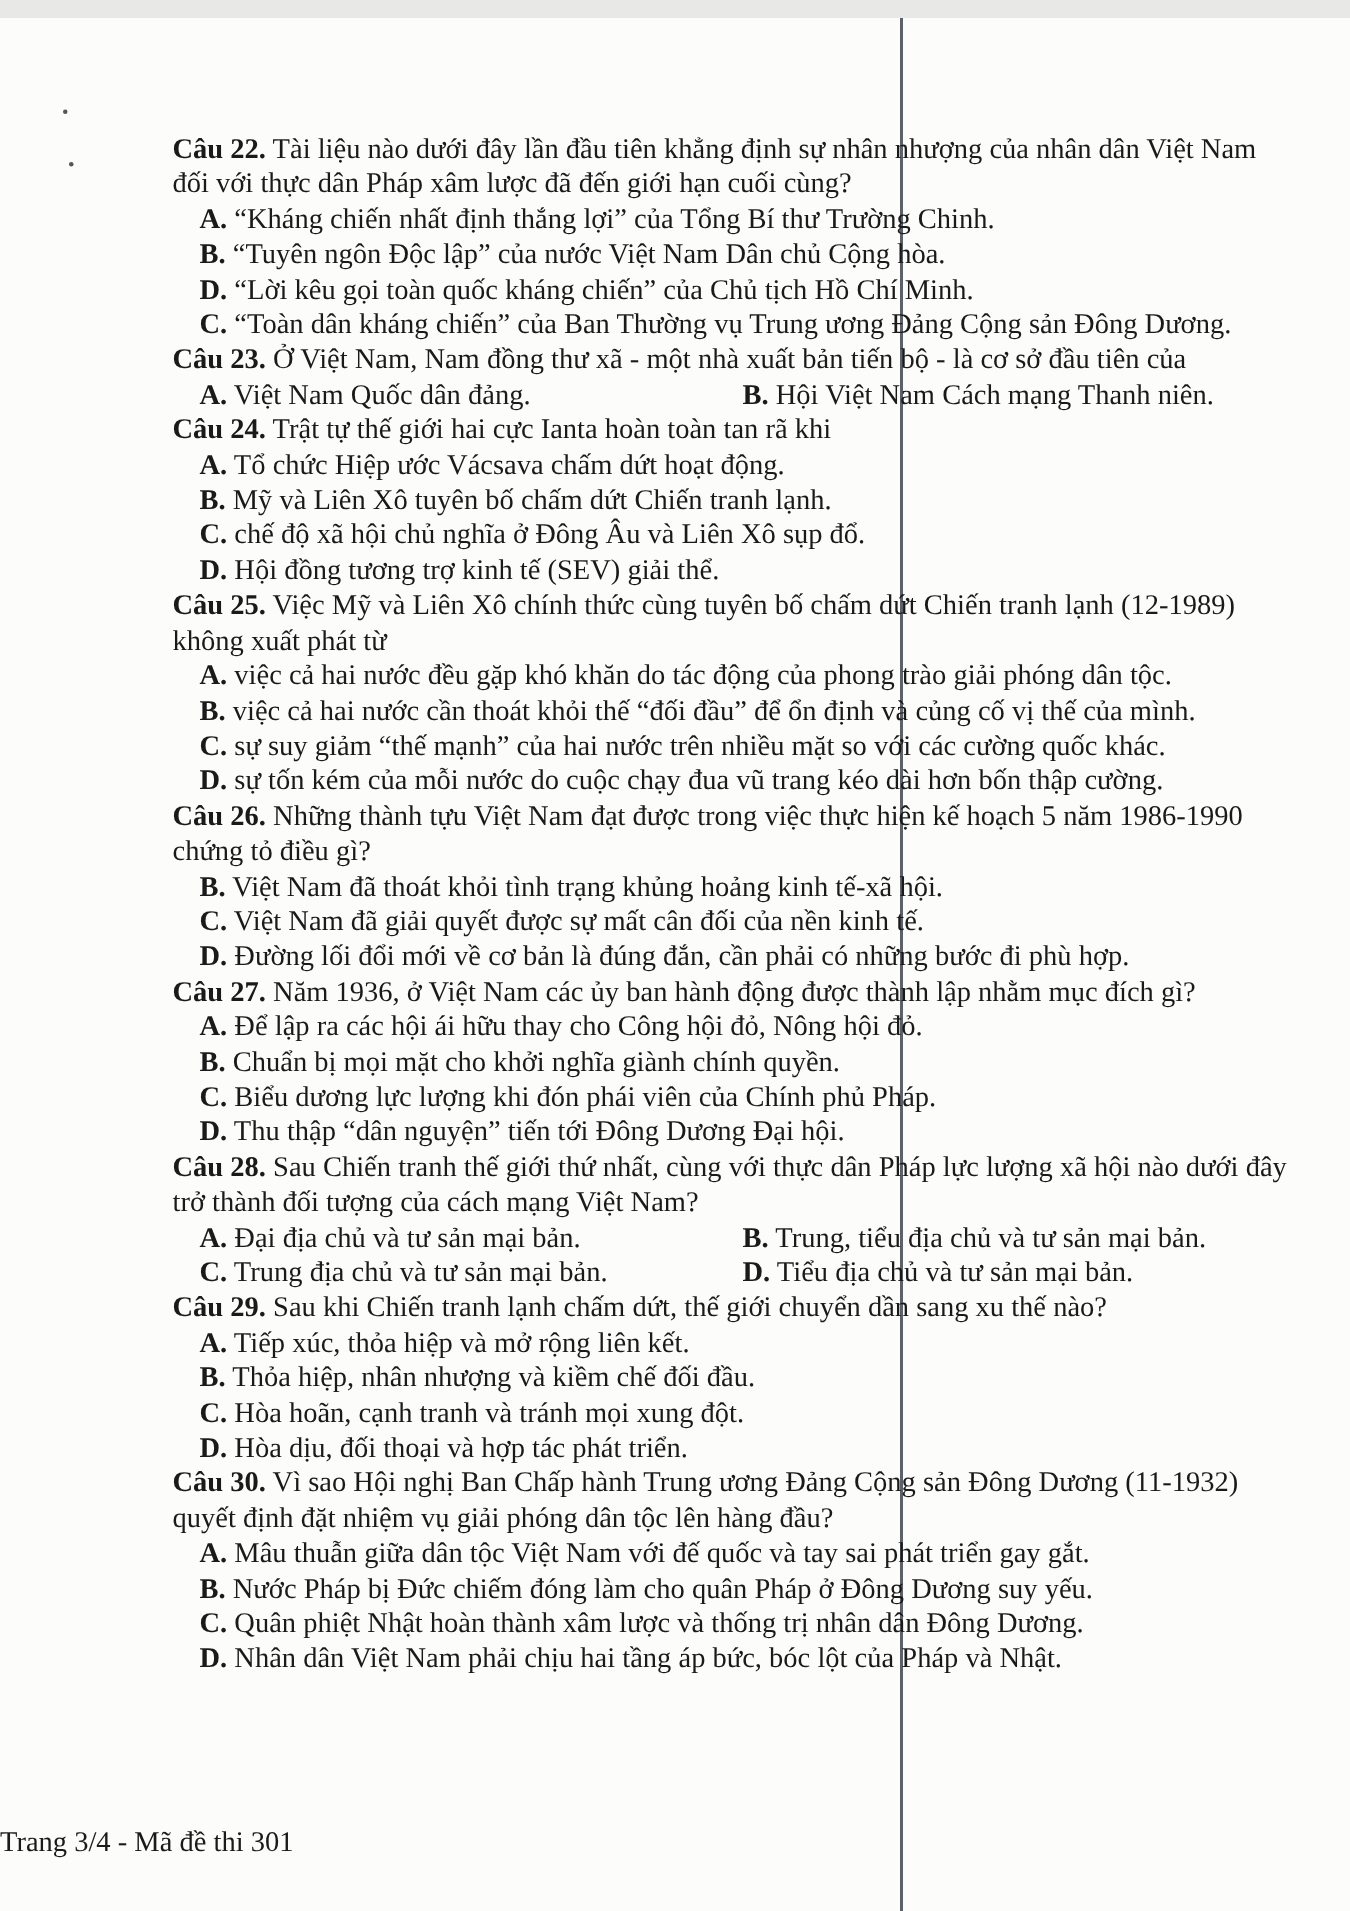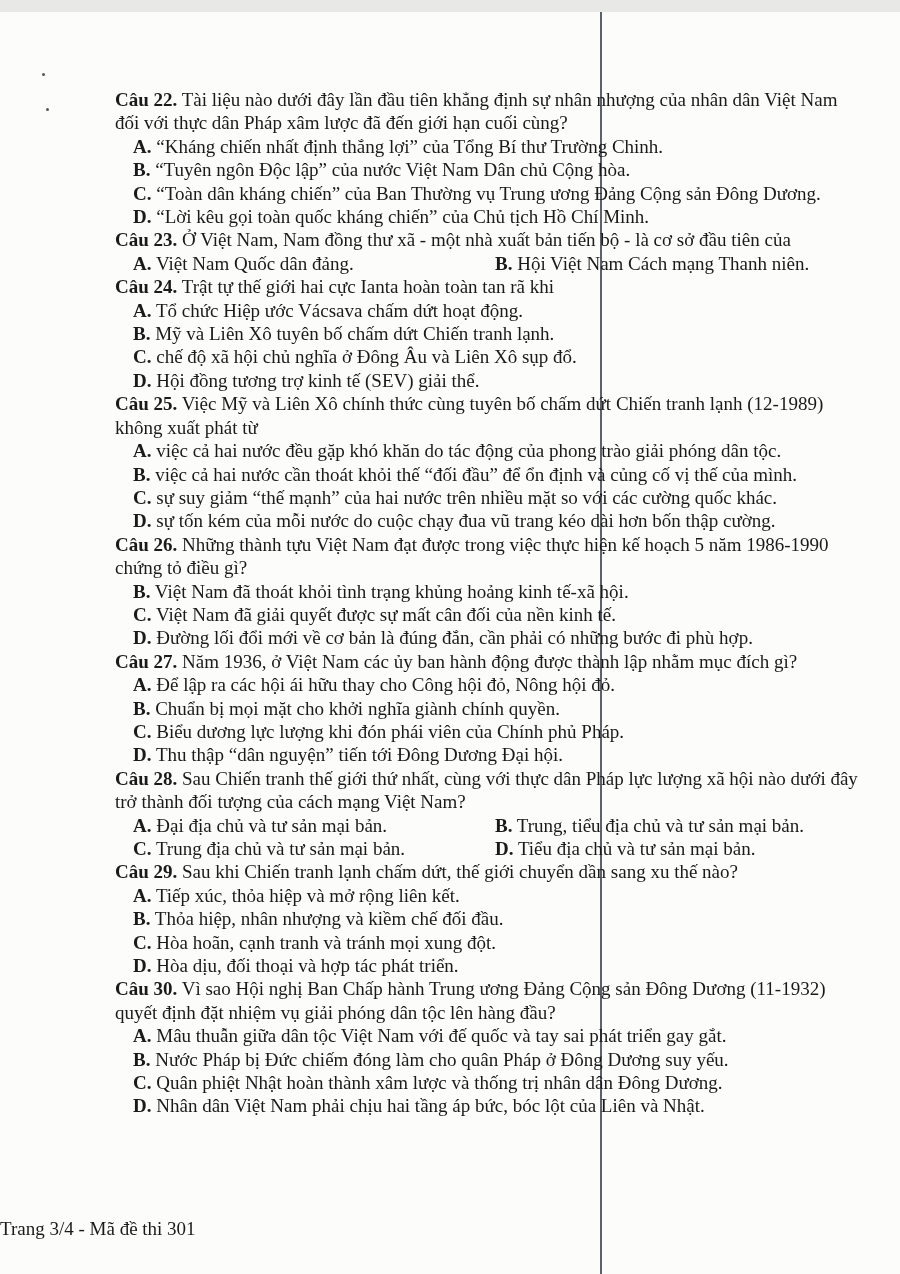--- a/index.html
+++ b/index.html
@@ -53,22 +53,22 @@
 </head>
 <body>
 
 <div class="page">
   <div class="scan-line" style="left: 600px; height: 1266px; background: rgb(92, 98, 104);"></div>
   <div class="content">
       <div class="question">
         <p class="stem"><span class="qlabel">Câu 22.</span> <span>Tài liệu nào dưới đây lần đầu tiên khẳng định sự nhân nhượng của nhân dân Việt Nam đối với thực dân Pháp xâm lược đã đến giới hạn cuối cùng?</span></p>
         <div class="opt"><span><span class="opt-letter">A.</span> <span>“Kháng chiến nhất định thắng lợi” của Tổng Bí thư Trường Chinh.</span></span></div>
         <div class="opt"><span><span class="opt-letter">B.</span> <span>“Tuyên ngôn Độc lập” của nước Việt Nam Dân chủ Cộng hòa.</span></span></div>
+        <div class="opt"><span><span class="opt-letter">D.</span> <span>“Lời kêu gọi toàn quốc kháng chiến” của Chủ tịch Hồ Chí Minh.</span></span></div>
         <div class="opt"><span><span class="opt-letter">C.</span> <span>“Toàn dân kháng chiến” của Ban Thường vụ Trung ương Đảng Cộng sản Đông Dương.</span></span></div>
-        <div class="opt"><span><span class="opt-letter">D.</span> <span>“Lời kêu gọi toàn quốc kháng chiến” của Chủ tịch Hồ Chí Minh.</span></span></div>
       </div>
       <div class="question">
         <p class="stem"><span class="qlabel">Câu 23.</span> <span>Ở Việt Nam, Nam đồng thư xã - một nhà xuất bản tiến bộ - là cơ sở đầu tiên của</span></p>
         <div class="opt-row2">
           <span class="cell1"><span><span class="opt-letter">A.</span> <span>Việt Nam Quốc dân đảng.</span></span></span>
           <span class="cell2"><span><span class="opt-letter">B.</span> <span>Hội Việt Nam Cách mạng Thanh niên.</span></span></span>
         </div>
       </div>
       <div class="question">
         <p class="stem"><span class="qlabel">Câu 24.</span> <span>Trật tự thế giới hai cực Ianta hoàn toàn tan rã khi</span></p>
@@ -113,19 +113,19 @@
         <div class="opt"><span><span class="opt-letter">A.</span> <span>Tiếp xúc, thỏa hiệp và mở rộng liên kết.</span></span></div>
         <div class="opt"><span><span class="opt-letter">B.</span> <span>Thỏa hiệp, nhân nhượng và kiềm chế đối đầu.</span></span></div>
         <div class="opt"><span><span class="opt-letter">C.</span> <span>Hòa hoãn, cạnh tranh và tránh mọi xung đột.</span></span></div>
         <div class="opt"><span><span class="opt-letter">D.</span> <span>Hòa dịu, đối thoại và hợp tác phát triển.</span></span></div>
       </div>
       <div class="question">
         <p class="stem"><span class="qlabel">Câu 30.</span> <span>Vì sao Hội nghị Ban Chấp hành Trung ương Đảng Cộng sản Đông Dương (11-1932) quyết định đặt nhiệm vụ giải phóng dân tộc lên hàng đầu?</span></p>
         <div class="opt"><span><span class="opt-letter">A.</span> <span>Mâu thuẫn giữa dân tộc Việt Nam với đế quốc và tay sai phát triển gay gắt.</span></span></div>
         <div class="opt"><span><span class="opt-letter">B.</span> <span>Nước Pháp bị Đức chiếm đóng làm cho quân Pháp ở Đông Dương suy yếu.</span></span></div>
         <div class="opt"><span><span class="opt-letter">C.</span> <span>Quân phiệt Nhật hoàn thành xâm lược và thống trị nhân dân Đông Dương.</span></span></div>
-        <div class="opt"><span><span class="opt-letter">D.</span> <span>Nhân dân Việt Nam phải chịu hai tầng áp bức, bóc lột của Liên và Nhật.</span></span></div>
+        <div class="opt"><span><span class="opt-letter">D.</span> <span>Nhân dân Việt Nam phải chịu hai tầng áp bức, bóc lột của Pháp và Nhật.</span></span></div>
       </div>
     </div>
   <div class="footer">Trang 3/4 - Mã đề thi 301</div>
 <div class="speckle" style="left: 42px; top: 61px; width: 3px; height: 3px;"></div>
     <div class="speckle" style="left: 46px; top: 96px; width: 3px; height: 3px;"></div>
   </div>
 
 </body></html>

